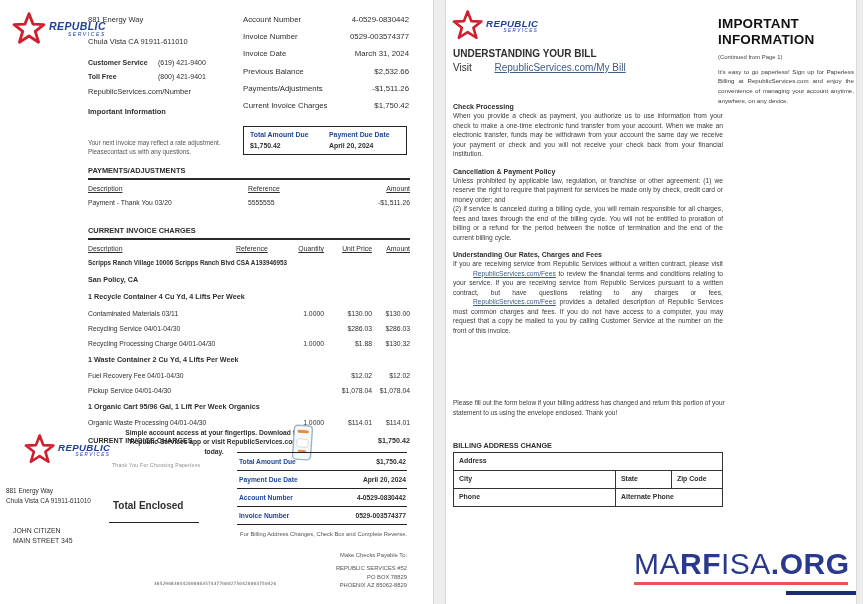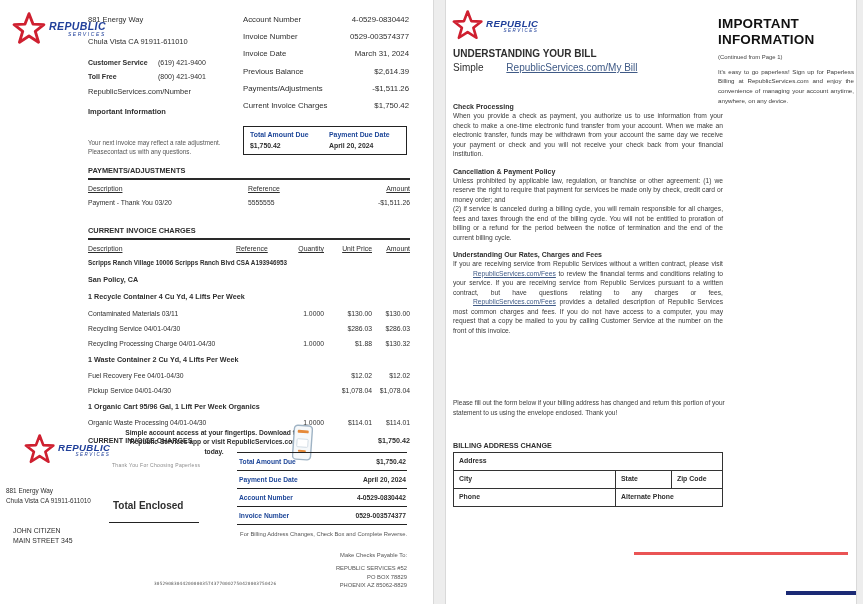--- a/index.html
+++ b/index.html
@@ -166,21 +166,21 @@
       <div class="srow-sum">
         <span class="pl">Invoice Number</span>
         <span class="pv">0529-003574377</span>
       </div>
       <div class="srow-sum">
         <span class="pl">Invoice Date</span>
         <span class="pv">March 31, 2024</span>
       </div>
       <div class="srow-sum">
         <span class="pl">Previous Balance</span>
-        <span class="pv">$2,614.39</span>
+        <span class="pv">$2,532.66</span>
       </div>
       <div class="srow-sum">
         <span class="pl">Payments/Adjustments</span>
         <span class="pv">-$1,511.26</span>
       </div>
       <div class="srow-sum">
         <span class="pl">Current Invoice Charges</span>
         <span class="pv">$1,750.42</span>
       </div>
     </div>
@@ -357,21 +357,21 @@
     </svg>
     <span class="logo-text">
       <span class="logo-top">REPUBLIC</span>
       <span class="logo-bottom">SERVICES</span>
     </span>
   </span>
 </span>
 
   <div class="p2-under">
     <div class="u-title">UNDERSTANDING YOUR BILL</div>
-    <div><span>Simple </span><a class="doclink">RepublicServices.com/My Bill</a></div>
+    <div><span>Visit </span><a class="doclink">RepublicServices.com/My Bill</a></div>
   </div>
 
   <div class="p2-main" id="p2-sections">
       <div class="sec">
         <div class="sec-h">Check Processing</div>
         <div class="sec-b"><span>When you provide a check as payment, you authorize us to use information from your check to make a one-time electronic fund transfer from your account. When we make an electronic transfer, funds may be withdrawn from your account the same day we receive your payment or check and you will not receive your check back from your financial institution.</span></div>
       </div>
       <div class="sec">
         <div class="sec-h">Cancellation &amp; Payment Policy</div>
         <div class="sec-b"><span>Unless prohibited by applicable law, regulation, or franchise or other agreement: (1) we reserve the right to require that payment for services be made only by check, credit card or money order; and
@@ -402,15 +402,16 @@
   </div>
 
   <div class="p2-sidebar">
     <div class="sb-title">IMPORTANT INFORMATION</div>
     <div class="sb-sub">(Continued from Page 1)</div>
     <div class="sb-body">It's easy to go paperless! Sign up for Paperless Billing at RepublicServices.com and enjoy the convenience of managing your account anytime, anywhere, on any device.</div>
   </div>
 </div>
 
 <div class="watermark">
+  <div class="wm-text" id="wm-text"><span>MA</span><span class="b">RF</span><span>ISA</span><span class="b">.ORG</span></div>
   <div class="wm-underline"></div>
 </div>
 <div class="wm-bar"></div>
 
 </body></html>

